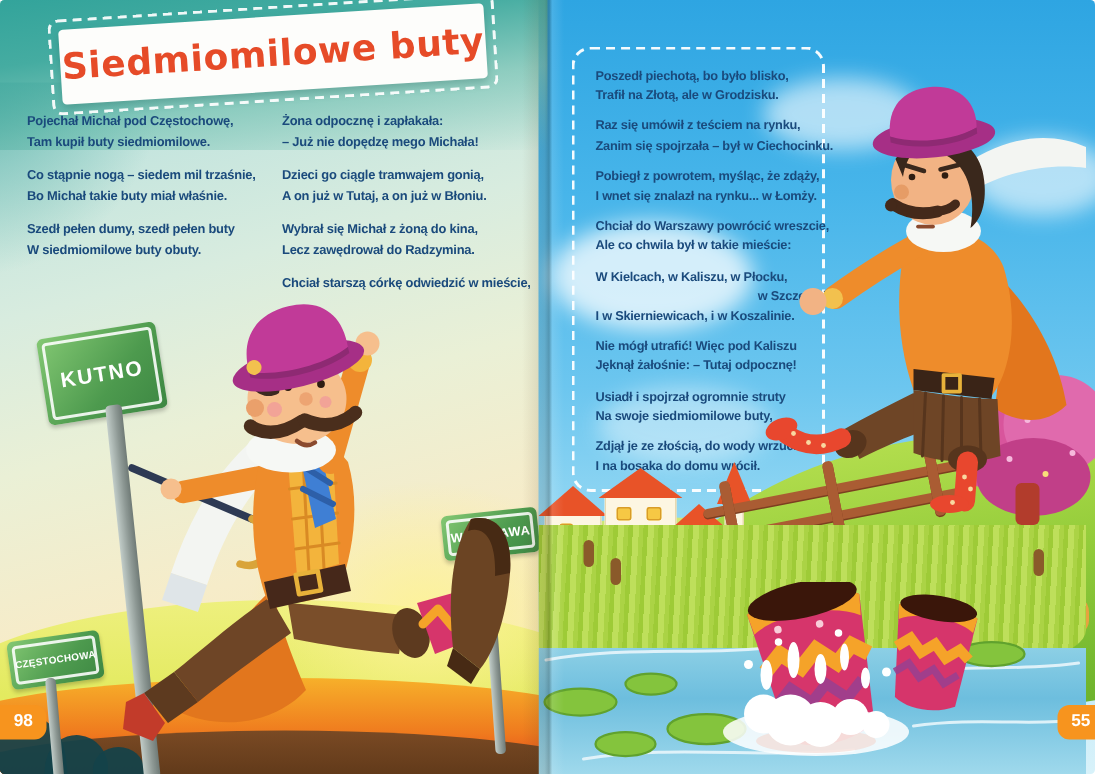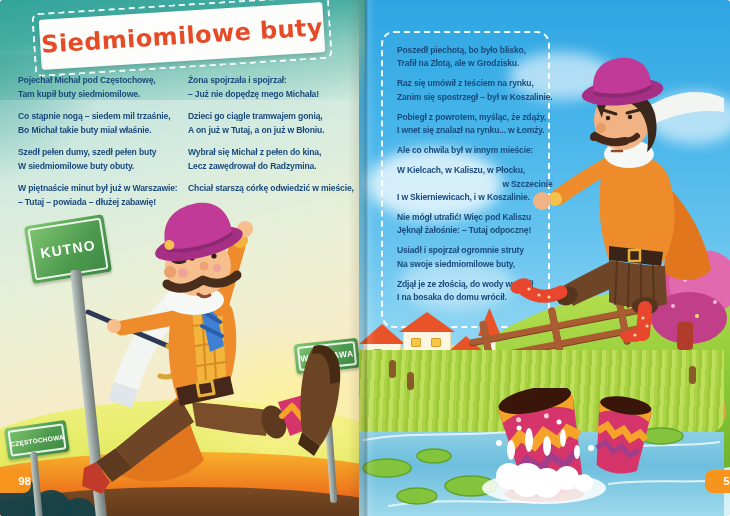--- a/index.html
+++ b/index.html
@@ -100,21 +100,21 @@
   .pond{position:absolute;left:0;top:432px;width:365px;height:84px;z-index:8;
      background:linear-gradient(180deg,#8ccfe5 0%,#6dbede 40%,#9fd9ec 100%);}
   .pond-svg{position:absolute;left:0;top:388px;width:365px;height:128px;z-index:9;}
 
   
   .char-left{position:absolute;left:52px;top:196px;width:290px;height:300px;z-index:9;}
   .char-right{position:absolute;left:150px;top:48px;width:215px;height:295px;z-index:10;}
 
   
   .badge{position:absolute;top:470px;width:31px;height:23px;background:#f7941e;color:#fff;z-index:60;
-     font:700 11.5px/23px "Liberation Sans",sans-serif;text-align:right;}
+     font:700 11.5px/23px "Liberation Sans",sans-serif;text-align:center;}
   .badge-left{left:0;border-radius:0 8px 8px 0;}
   .badge-right{right:0;border-radius:8px 0 0 8px;}
   .fold{position:absolute;left:348px;top:0;width:36px;height:516px;z-index:40;pointer-events:none;
      background:linear-gradient(90deg,rgba(90,60,30,0) 0%,rgba(90,60,30,.16) 42%,rgba(40,25,10,.26) 50%,
      rgba(255,255,255,.12) 56%,rgba(0,0,0,0) 78%);}
 </style>
 </head>
 <body>
 
 <div id="spread">
@@ -141,36 +141,32 @@
           <div class="line">Tam kupił buty siedmiomilowe.</div>
         </div>
         <div class="stanza">
           <div class="line">Co stąpnie nogą – siedem mil trzaśnie,</div>
           <div class="line">Bo Michał takie buty miał właśnie.</div>
         </div>
         <div class="stanza">
           <div class="line">Szedł pełen dumy, szedł pełen buty</div>
           <div class="line">W siedmiomilowe buty obuty.</div>
         </div>
-        <div class="stanza">
-          <div class="line">W piętnaście minut był już w Warszawie:</div>
-          <div class="line">– Tutaj – powiada – dłużej zabawię!</div>
-        </div>
       </div>
     <div class="verses col2">
         <div class="stanza">
-          <div class="line">Żona spojrzała i spojrzał:</div>
+          <div class="line">Żona odpocznę i zapłakała:</div>
           <div class="line">– Już nie dopędzę mego Michała!</div>
         </div>
         <div class="stanza">
           <div class="line">Dzieci go ciągle tramwajem gonią,</div>
           <div class="line">A on już w Tutaj, a on już w Błoniu.</div>
         </div>
         <div class="stanza">
-          <div class="line">Wybrał się Michał z pełen do kina,</div>
+          <div class="line">Wybrał się Michał z żoną do kina,</div>
           <div class="line">Lecz zawędrował do Radzymina.</div>
         </div>
         <div class="stanza">
           <div class="line">Chciał starszą córkę odwiedzić w mieście,</div>
         </div>
       </div>
 
     <div class="post post-kutno"></div>
     <div class="post post-warszawa"></div>
     <div class="post post-czestochowa"></div>
@@ -249,28 +245,29 @@
     <div class="cloud c4"></div>
 
     <div class="verse-frame"></div>
     <div class="verses colR">
         <div class="stanza">
           <div class="line">Poszedł piechotą, bo było blisko,</div>
           <div class="line">Trafił na Złotą, ale w Grodzisku.</div>
         </div>
         <div class="stanza">
           <div class="line">Raz się umówił z teściem na rynku,</div>
-          <div class="line">Zanim się spostrzegł – był w Koszalinie.</div>
+          <div class="line">Zanim się spojrzała – był w Ciechocinku.</div>
         </div>
         <div class="stanza">
           <div class="line">Pobiegł z powrotem, myśląc, że zdąży,</div>
           <div class="line">I wnet się znalazł na rynku... w Łomży.</div>
         </div>
         <div class="stanza">
-          <div class="line">Ale co chwila był w innym mieście:</div>
+          <div class="line">Chciał do Warszawy powrócić wreszcie,</div>
+          <div class="line">Ale co chwila był w takie mieście:</div>
         </div>
         <div class="stanza">
           <div class="line">W Kielcach, w Kaliszu, w Płocku,</div>
           <div class="line align-right">w Szczecinie</div>
           <div class="line">I w Skierniewicach, i w Koszalinie.</div>
         </div>
         <div class="stanza">
           <div class="line">Nie mógł utrafić! Więc pod Kaliszu</div>
           <div class="line">Jęknął żałośnie: – Tutaj odpocznę!</div>
         </div>

